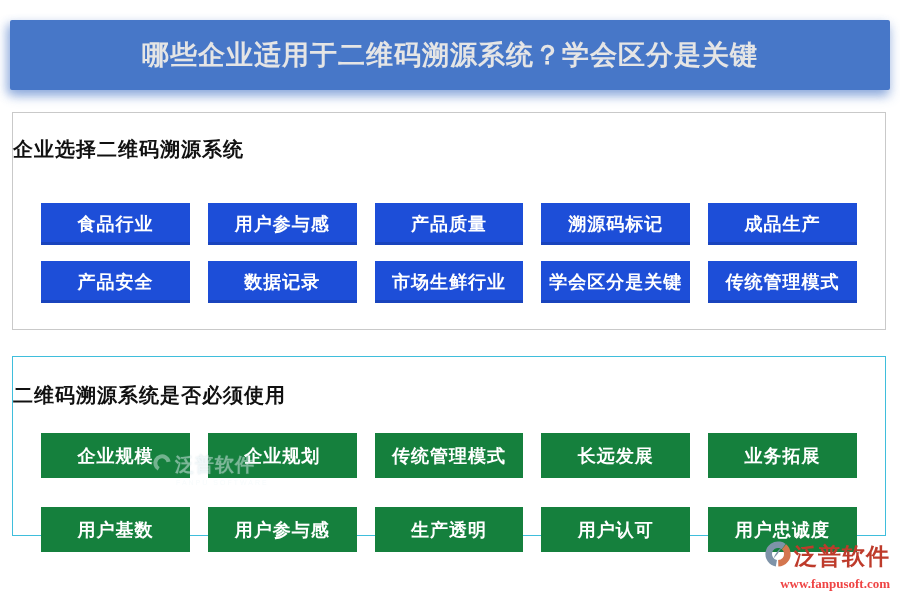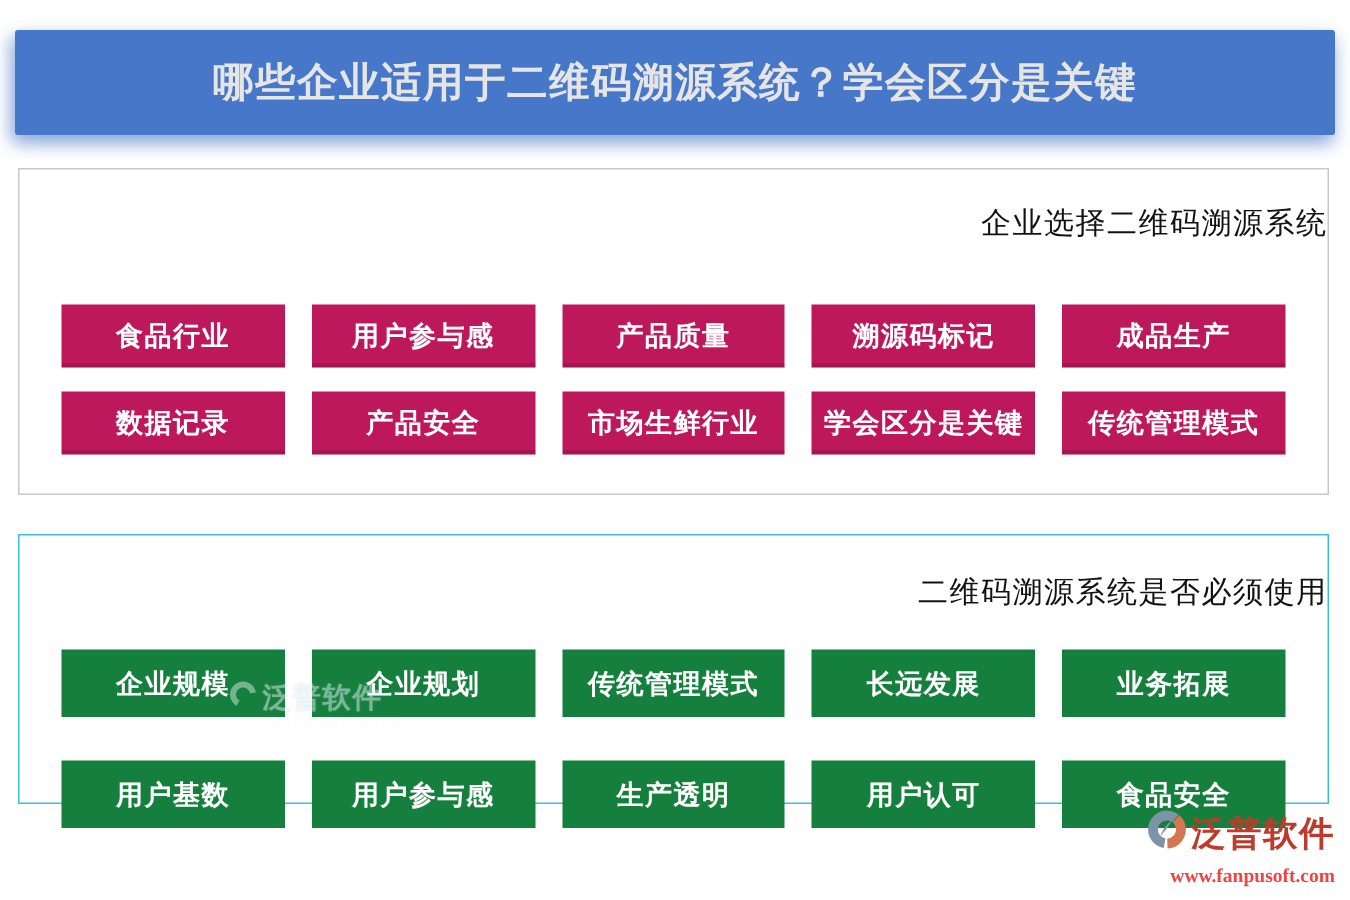--- a/index.html
+++ b/index.html
@@ -32,22 +32,22 @@
   .section {
     position: absolute;
     left: 12px; width: 874px;
     background: #ffffff;
     box-sizing: border-box;
   }
   .section-1 { top: 112px; height: 218px; border: 1px solid #C9C9C9; }
   .section-2 { top: 356px; height: 180px; border: 1px solid #3FBEDC; }
 
   .section-title {
-    text-align: right;
-    font-weight: normal;
+    text-align: left;
+    font-weight: bold;
     font-size: 20px;
     color: #111111;
     letter-spacing: 1px;
     line-height: 24px;
   }
   .section-1 .section-title { padding-top: 24px; }
   .section-2 .section-title { padding-top: 26px; }
 
   .tag-row {
     display: flex;
@@ -61,21 +61,21 @@
 
   .tag {
     flex: 1;
     display: flex; align-items: center; justify-content: center;
     color: #ffffff;
     font-weight: bold;
     font-size: 18px;
     letter-spacing: 1px;
     white-space: nowrap;
   }
-  .section-1 .tag { height: 42px; background: #be185d; box-shadow: inset 0 -3px 0 rgba(0,0,0,0.12); }
+  .section-1 .tag { height: 42px; background: #1d4ed8; box-shadow: inset 0 -3px 0 rgba(0,0,0,0.12); }
   .section-2 .tag { height: 45px; background: #15803d; }
 
   
   .watermark {
     position: absolute;
     left: 152px; top: 452px;
     width: 130px;
     opacity: 0.55;
     pointer-events: none;
     text-align: left;
@@ -126,43 +126,43 @@
   <div class="section section-1">
     <div class="section-title">企业选择二维码溯源系统</div>
     <div class="tag-row row-a">
       <div class="tag">食品行业</div>
       <div class="tag">用户参与感</div>
       <div class="tag">产品质量</div>
       <div class="tag">溯源码标记</div>
       <div class="tag">成品生产</div>
     </div>
     <div class="tag-row row-b">
+      <div class="tag">产品安全</div>
       <div class="tag">数据记录</div>
-      <div class="tag">产品安全</div>
       <div class="tag">市场生鲜行业</div>
       <div class="tag">学会区分是关键</div>
       <div class="tag">传统管理模式</div>
     </div>
   </div>
 
   <div class="section section-2">
     <div class="section-title">二维码溯源系统是否必须使用</div>
     <div class="tag-row row-a">
       <div class="tag">企业规模</div>
       <div class="tag">企业规划</div>
       <div class="tag">传统管理模式</div>
       <div class="tag">长远发展</div>
       <div class="tag">业务拓展</div>
     </div>
     <div class="tag-row row-b">
       <div class="tag">用户基数</div>
       <div class="tag">用户参与感</div>
       <div class="tag">生产透明</div>
       <div class="tag">用户认可</div>
-      <div class="tag">食品安全</div>
+      <div class="tag">用户忠诚度</div>
     </div>
   </div>
 
   <div class="watermark">
     <div class="watermark-line">
       <span>
         <svg width="20" height="20" viewBox="0 0 30 30">
           <circle cx="15" cy="15" r="10" fill="none" stroke="rgba(235,245,248,0.8)" stroke-width="6" stroke-dasharray="40 23" transform="rotate(120 15 15)"></circle>
         </svg>
       </span>

